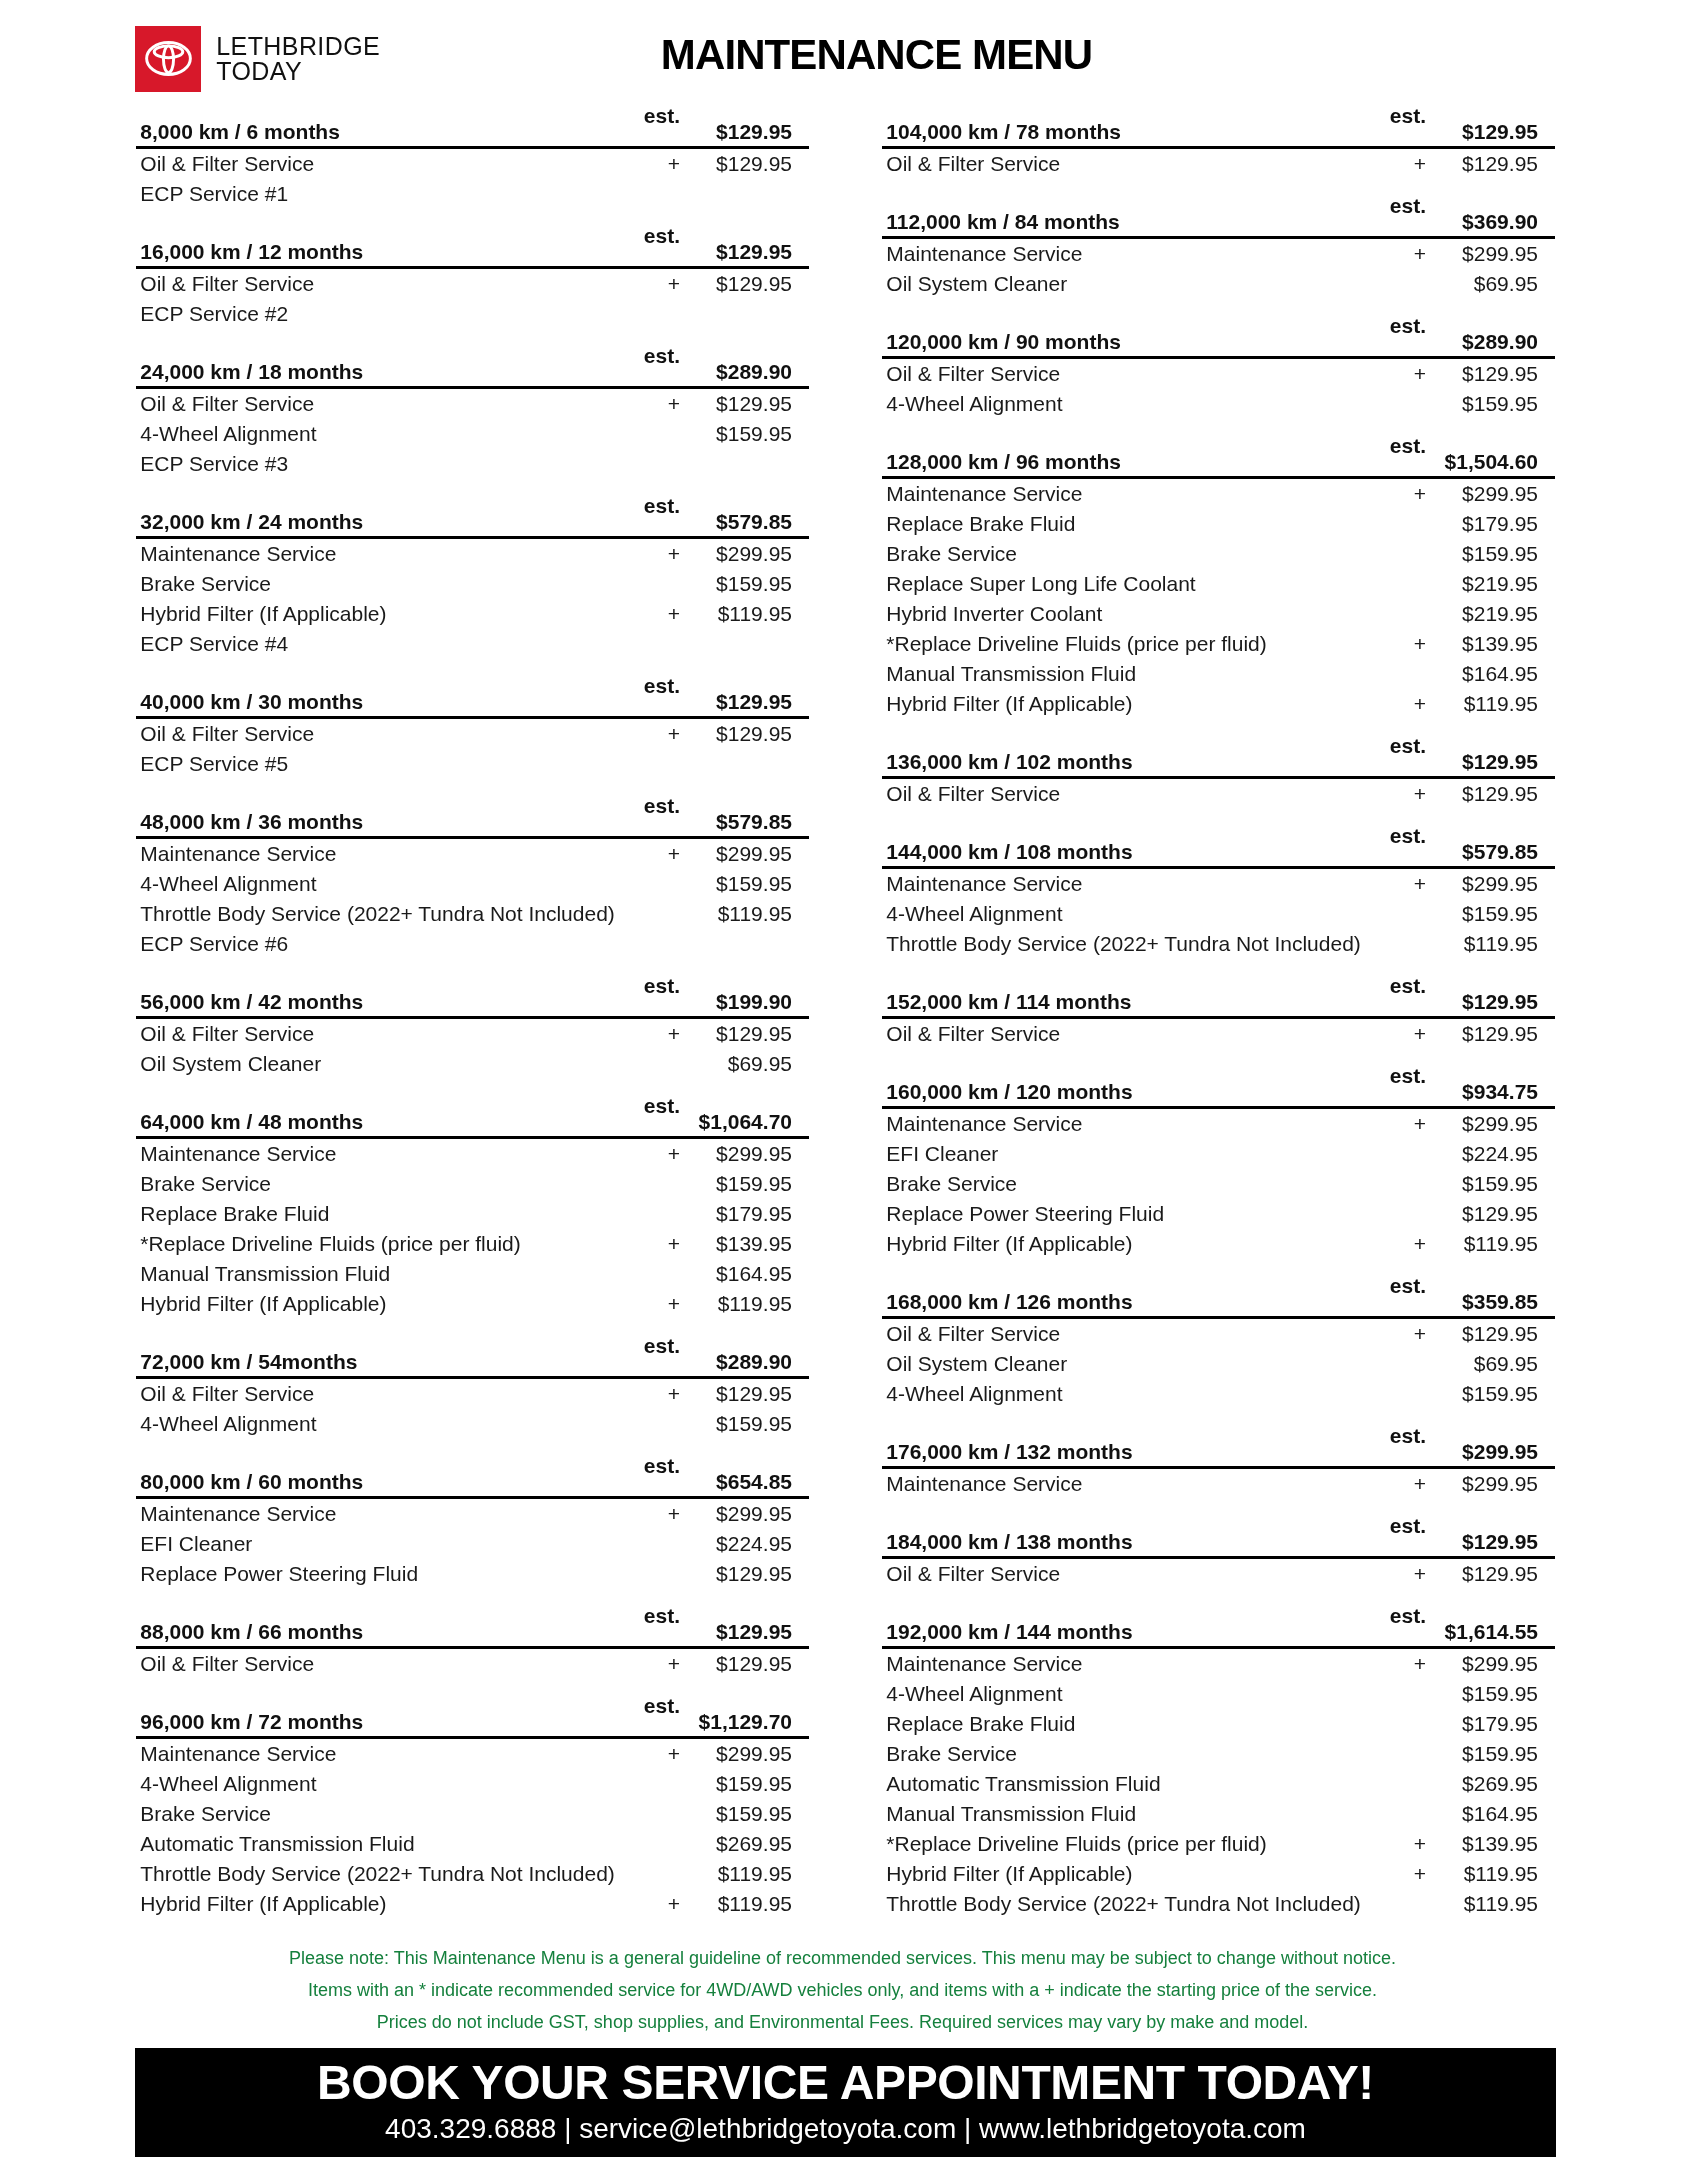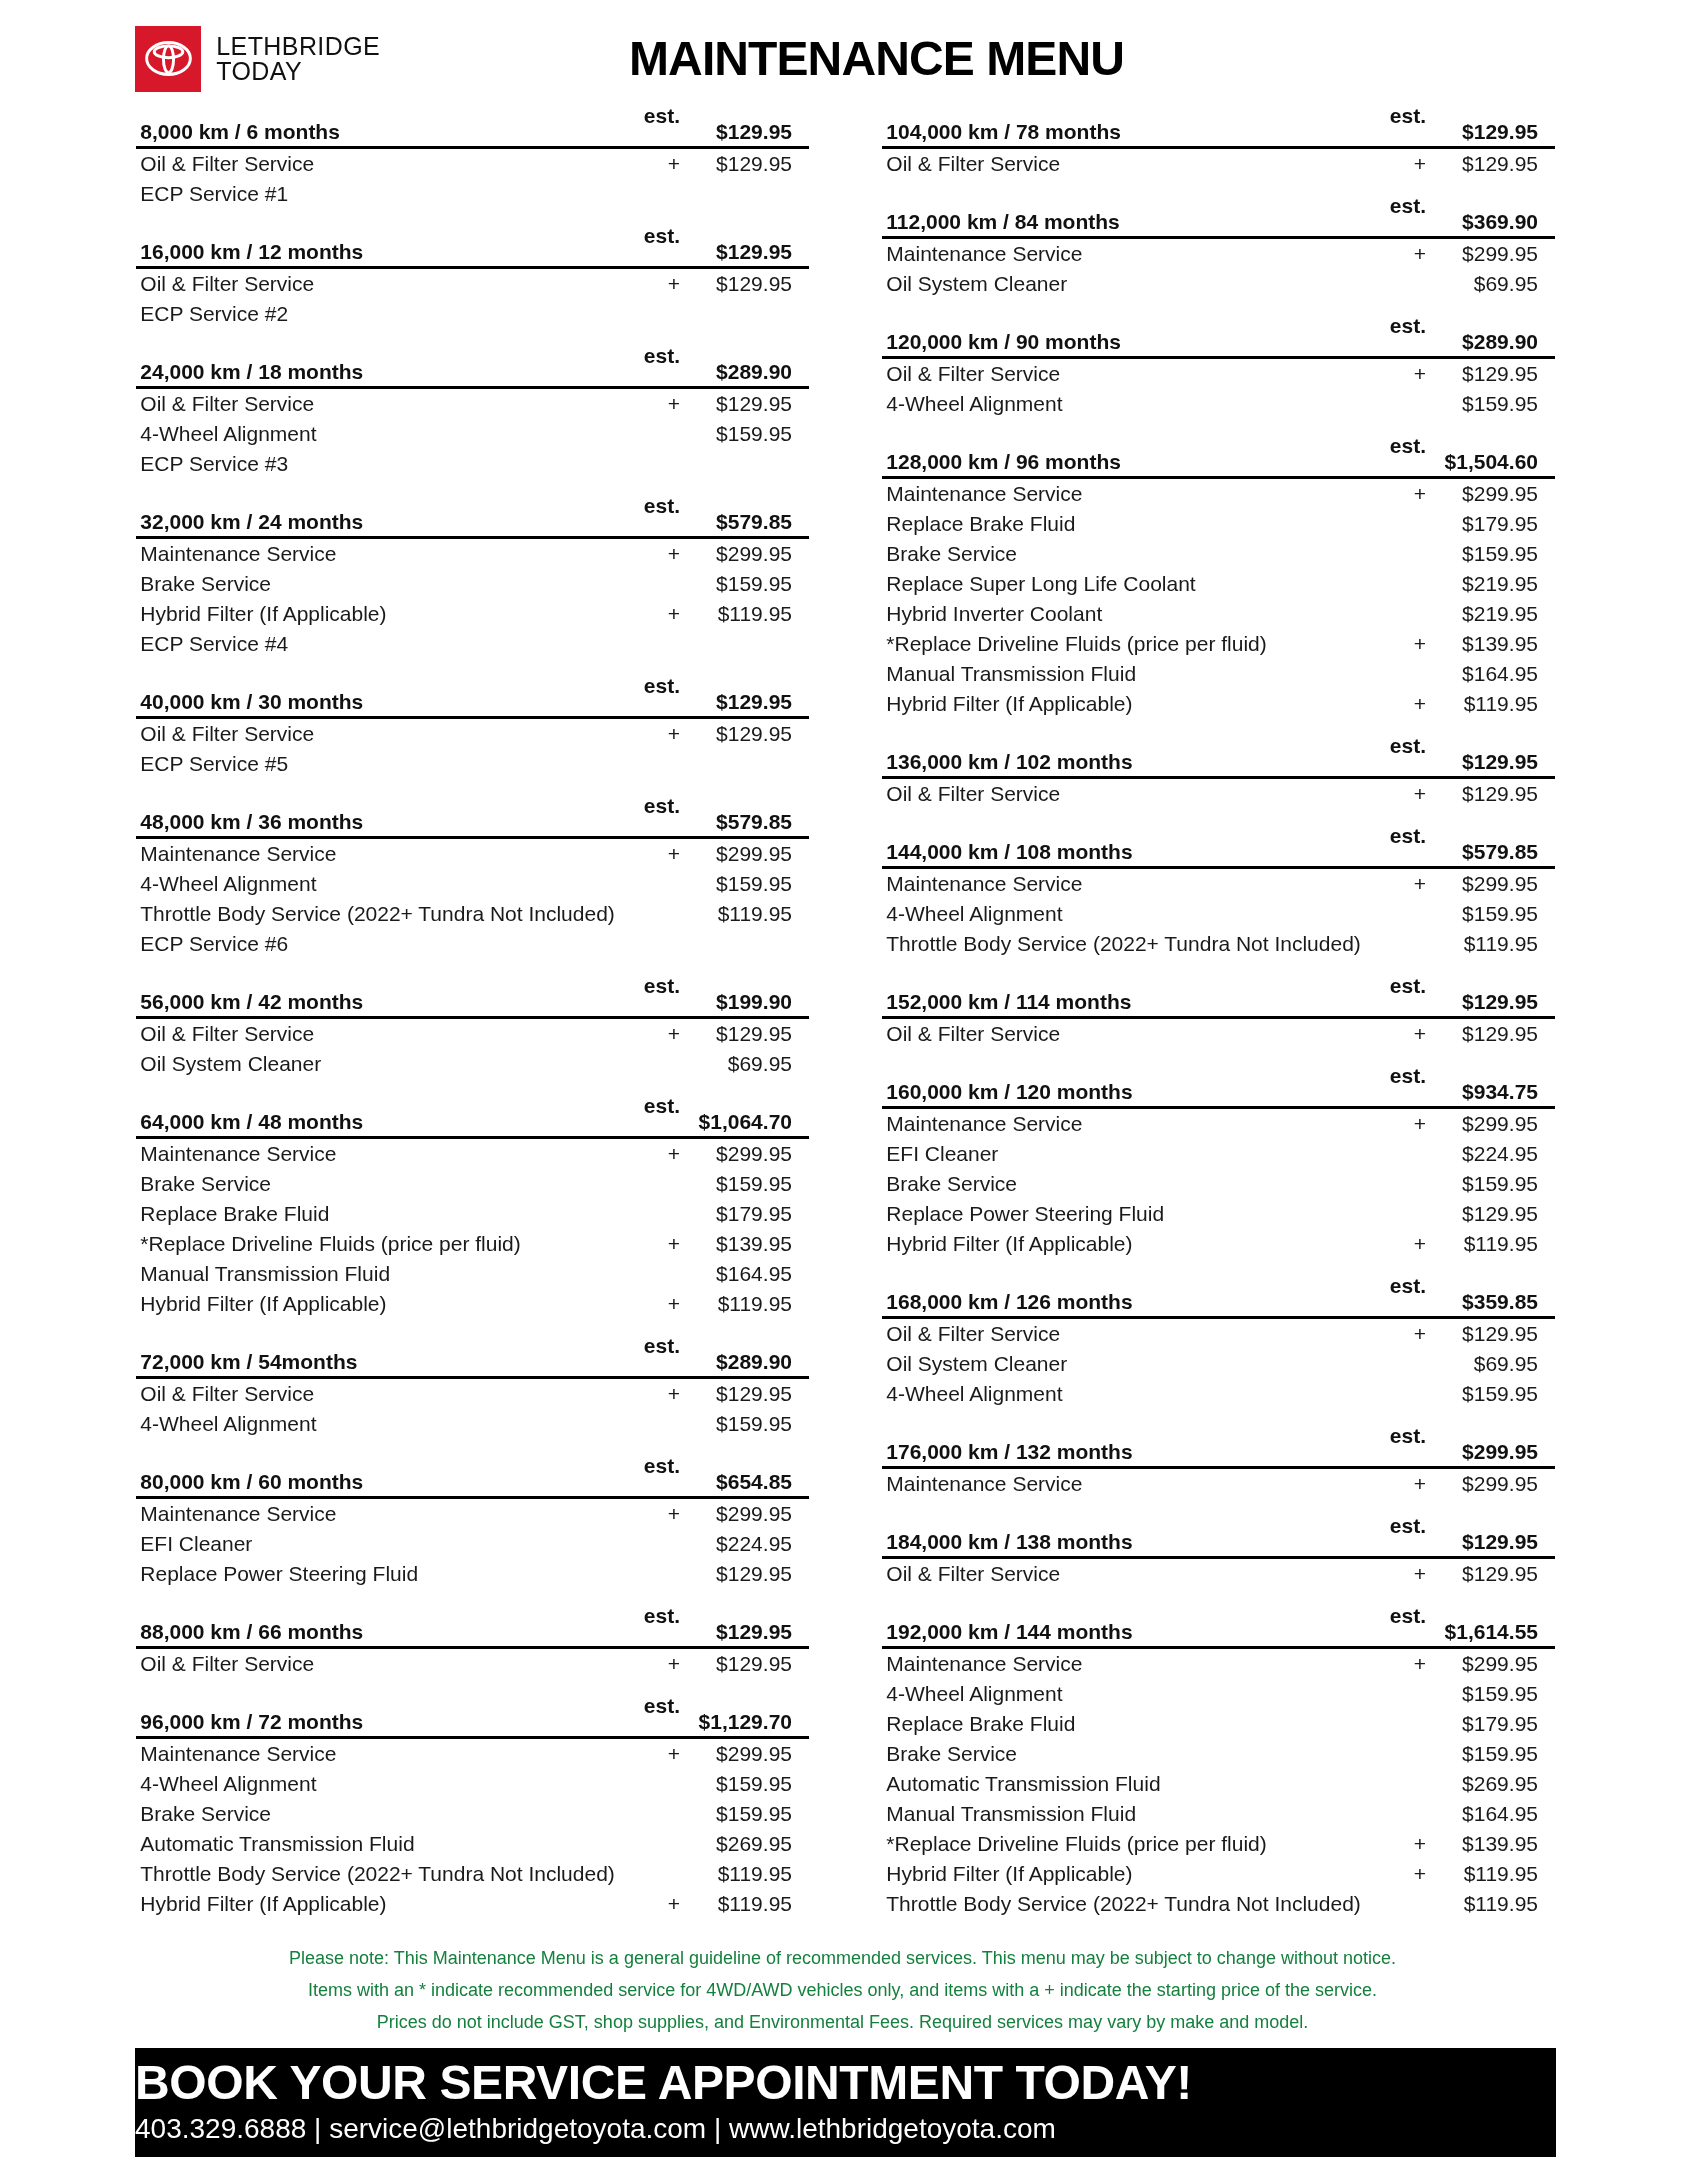--- a/index.html
+++ b/index.html
@@ -2,36 +2,36 @@
 <html style="font-size:13.6px"><head>
 <meta charset="utf-8">
 <style>
   html, body { margin:0; padding:0; background:#ffffff; }
   body { width:1685px; height:2181px; position:relative; overflow:hidden;
          font-family:"Liberation Sans", sans-serif; color:#111; }
   .logo { position:absolute; left:135px; top:25.6px; width:247px; height:66px; display:flex; align-items:center; }
   .logo-box { width:66px; height:66px; background:#d7182a; display:flex; align-items:center; justify-content:center; }
   .logo-text { margin-left:15.3px; font-weight:normal; font-size:25px; line-height:25px; letter-spacing:0.4px; color:#111; }
   .title { position:absolute; left:0; width:1685px; top:31px; text-align:center; padding-left:68px; box-sizing:border-box;
-           font-weight:900; font-size:48px; letter-spacing:-0.9px; color:#000; }
+           font-weight:900; font-size:42px; letter-spacing:-0.9px; color:#000; }
   .col { position:absolute; top:119px; width:673px; }
   .col.left { left:136px; }
   .col.right { left:882px; }
   .group { margin-bottom:30px; }
   .ghead { display:flex; align-items:flex-end; height:30px; border-bottom:3.4px solid #000; box-sizing:border-box;
            font-weight:bold; font-size:21px; padding-left:4.3px; }
   .ghead .glabel { flex:1; padding-bottom:1.7px; }
   .ghead .gest { width:51px; text-align:right; padding-bottom:18px; }
   .ghead .gtotal { width:112px; text-align:right; padding-right:17px; padding-bottom:1.7px; }
   .row { display:flex; align-items:center; height:30px; font-size:21px; padding-left:4.3px; color:#1a1a1a; }
   .row .rlabel { flex:1; white-space:nowrap; }
   .row .rplus { width:51px; text-align:right; }
   .row .rprice { width:112px; text-align:right; padding-right:17px; }
   .notes { position:absolute; top:1942px; left:0; width:1685px; text-align:center; font-size:18px; line-height:32px; color:#15803d; }
-  .banner { position:absolute; left:135px; top:2048px; width:1421px; height:109px; background:#000; color:#fff; }
+  .banner { position:absolute; left:135px; top:2048px; width:1421px; height:109px; background:#000; color:#fff; text-align:center; }
   .banner .cta { font-weight:900; font-size:48px; margin-top:6.8px; letter-spacing:-0.4px; }
   .banner .contact { font-size:28px; margin-top:3.4px; }
 </style>
 </head>
 <body>
 
 <div class="logo">
   <div class="logo-box">
     <svg width="49" height="37" viewBox="0 0 58 44">
       <ellipse cx="29" cy="22" rx="26" ry="19" fill="none" stroke="#fff" stroke-width="3.5"></ellipse>

